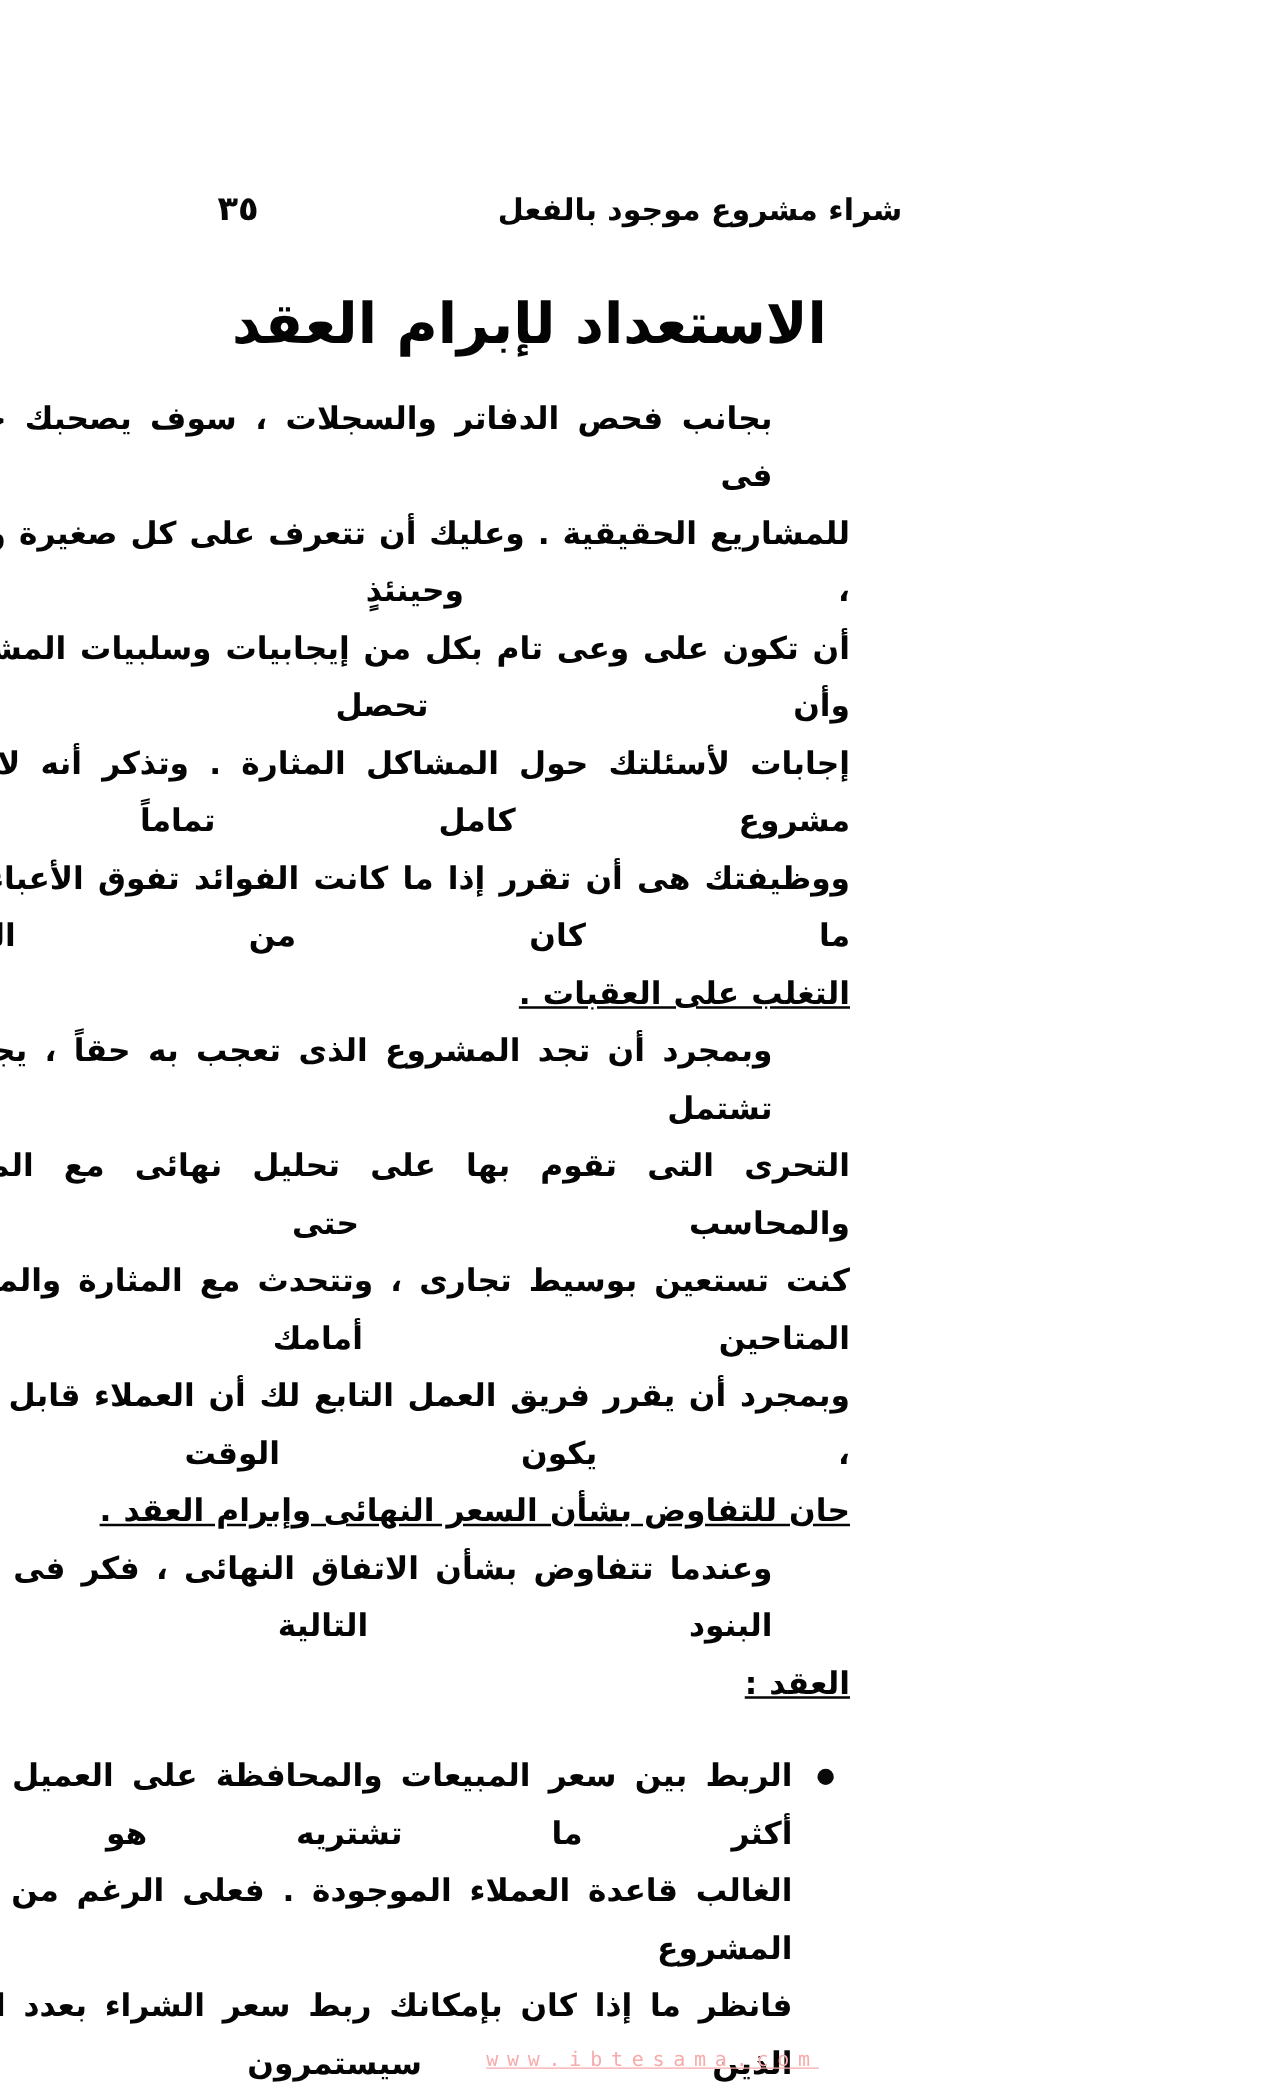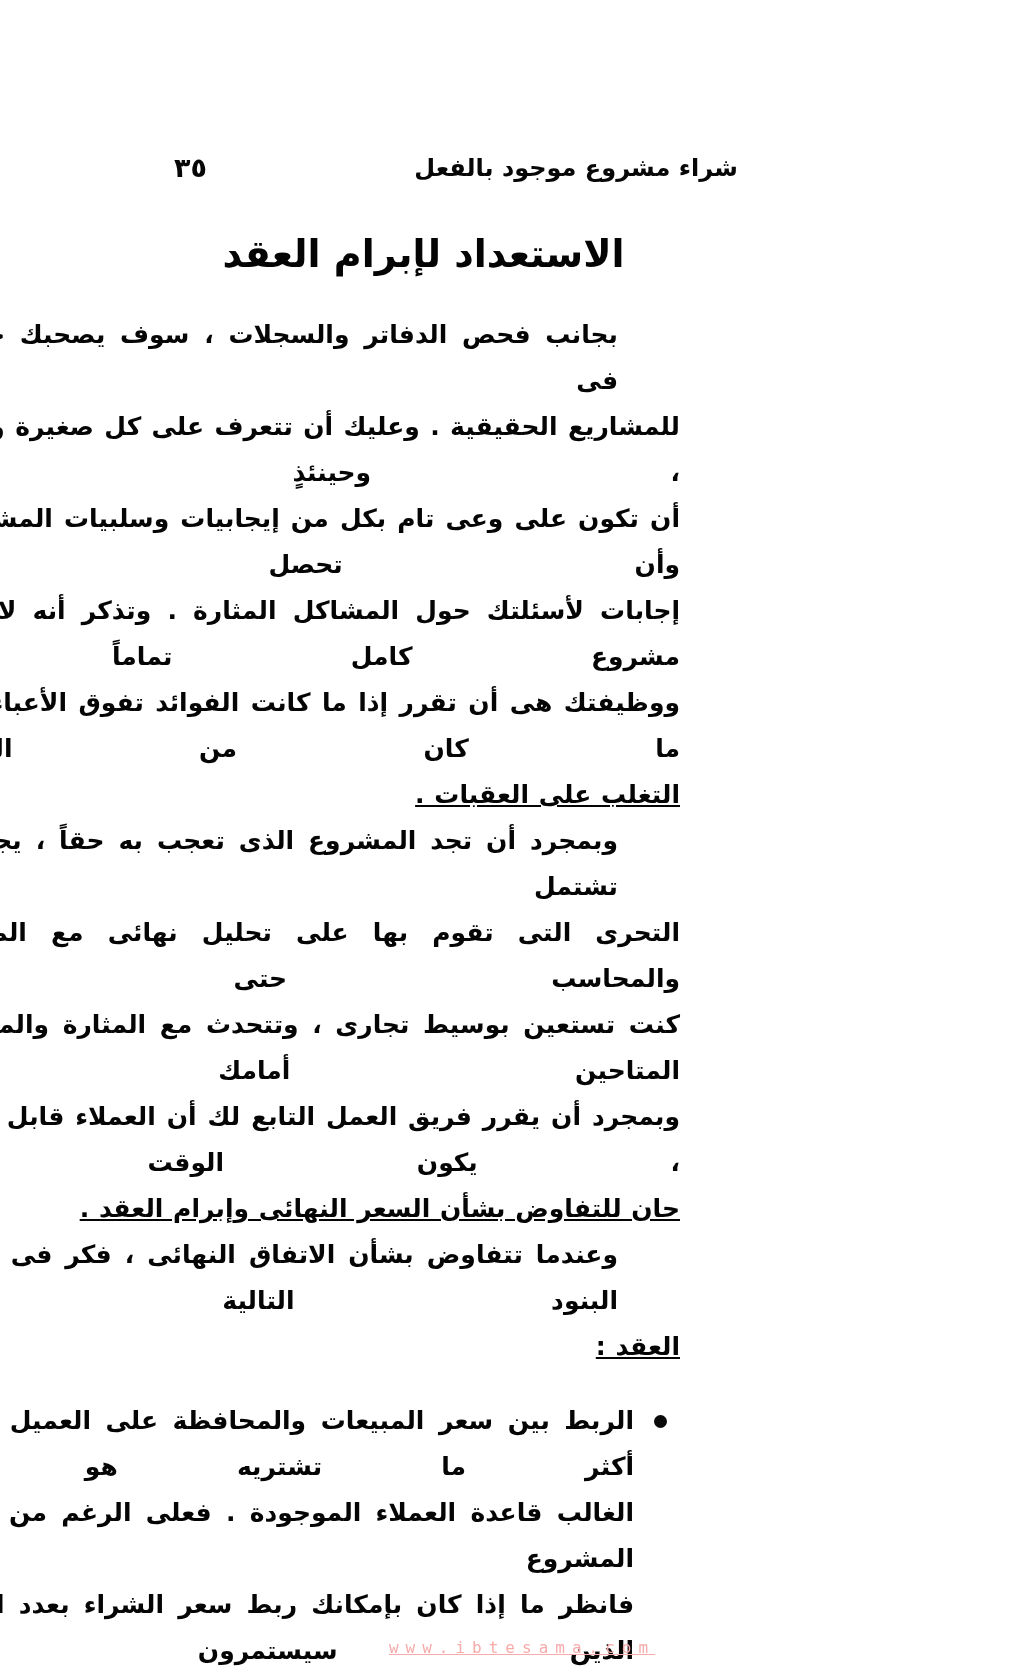--- a/index.html
+++ b/index.html
@@ -14,27 +14,27 @@
   }
   
   .pagehead { position:absolute; top:150px; left:0; right:0; height:40px; }
   .pagenum {
     position:absolute; left:174px; top:2px;
     font-size:27px; font-weight:bold; color:#070707;
   }
   .runhead {
     position:absolute; left:560px; top:4px; transform:translateX(-50%);
     direction:rtl; white-space:nowrap;
-    font-size:24px; font-weight:bold; color:#070707;margin-left:16px;
+    font-size:24px; font-weight:bold; color:#070707;
   }
   
   .title {
     position:absolute; top:232px; left:36px; right:0;
     text-align:center; direction:rtl;
-    font-size:38px; font-weight:bold; color:#040404;
+    font-size:45px; font-weight:bold; color:#040404;
     letter-spacing:0.5px;
   }
   
   .bodycol {
     position:absolute; top:312px; right:131px; width:756px;
     direction:rtl;
   }
   .ln {
     font-size:25px; font-weight:bold; color:#050505;
     line-height:46px;

